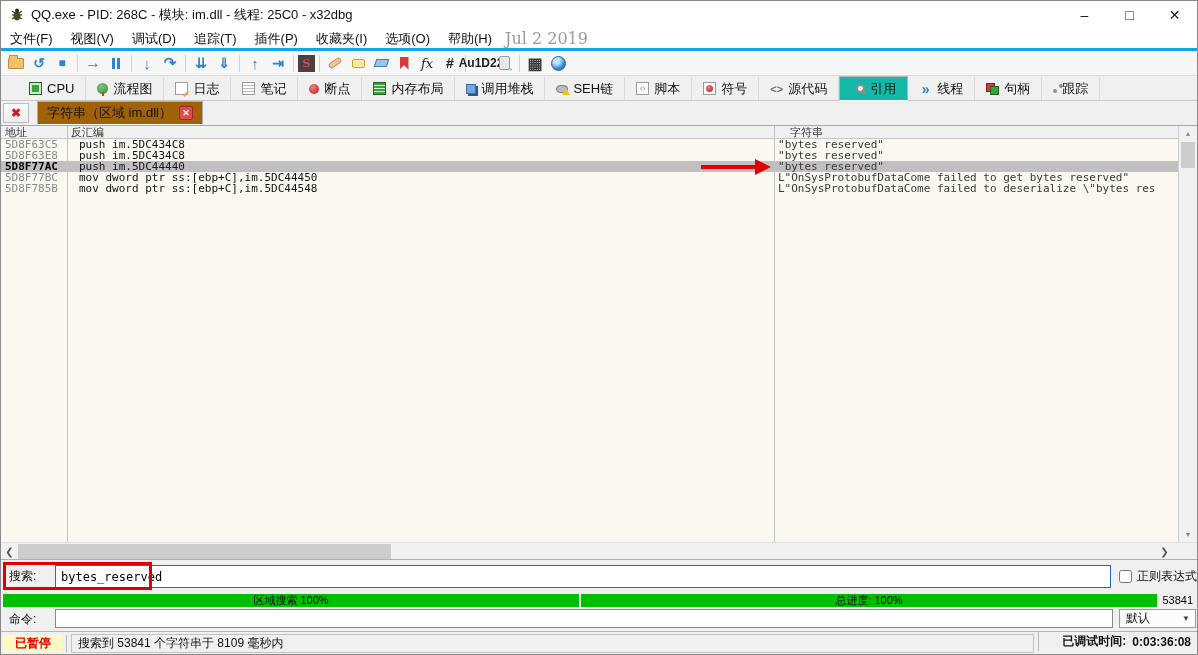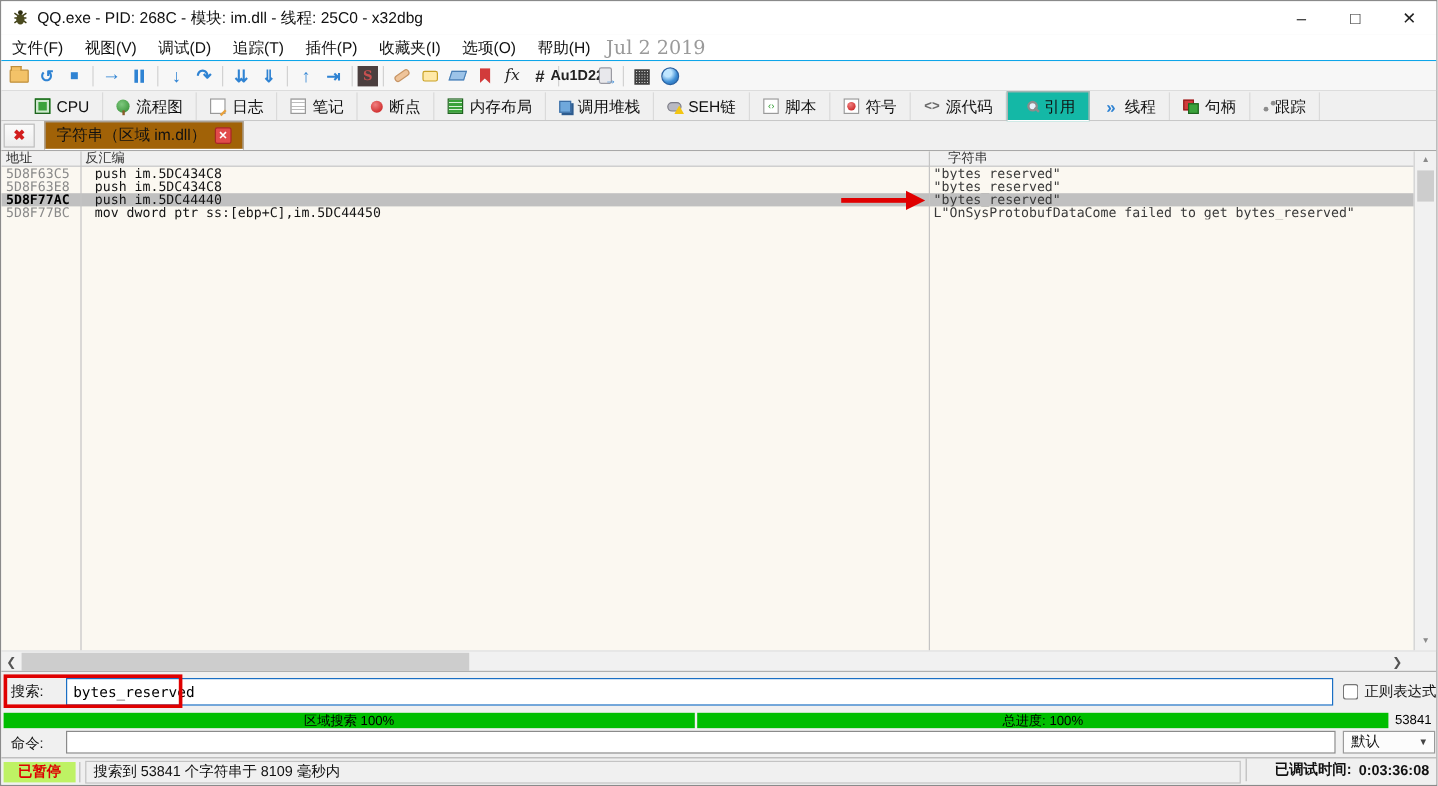--- a/index.html
+++ b/index.html
@@ -7,21 +7,21 @@
   .window { width:1198px; height:655px; border:1px solid #8a8a8a; background:#f0f0f0; overflow:hidden; }
 
   
   .titlebar { height:28px; background:#fff; display:flex; align-items:center; padding-left:8px; }
   .app-icon { width:16px; height:16px; margin-right:6px; display:inline-flex; }
   .title { font-size:13px; color:#111; flex:1; white-space:nowrap; }
   .wincontrols { display:flex; height:28px; }
   .wbtn { width:45px; height:28px; display:flex; align-items:center; justify-content:center; font-size:14px; color:#222; }
 
   
-  .menubar { height:22px; background:#fff; display:flex; align-items:center; font-size:13px; color:#111; border-bottom:1px solid #0ea5e9; }
+  .menubar { height:22px; background:#fff; display:flex; align-items:center; font-size:13px; color:#111; border-bottom:3px solid #0ea5e9; }
   .menu-item { padding:0 9px; height:22px; display:flex; align-items:center; white-space:nowrap; }
   .build-date { color:#9a9a9a; font-family:"DejaVu Serif", serif; font-size:16px; padding-left:4px; white-space:nowrap; }
 
   
   .toolbar { height:25px; background:#f7f7f7; border-bottom:1px solid #dcdcdc; display:flex; align-items:center; padding-left:4px; gap:1px; }
   .ticon { width:22px; height:21px; display:flex; align-items:center; justify-content:center; font-size:14px; font-weight:bold; color:#2f83d3; position:relative; }
   .tsep { width:1px; height:17px; background:#d2d2d2; margin:0 3px; }
   .i-folder{width:16px;height:11px;background:#f3c268;border:1px solid #c08f3a;border-radius:1px;position:relative;}
   .i-folder::before{content:"";position:absolute;top:-4px;left:0;width:7px;height:3px;background:#f3c268;border:1px solid #c08f3a;border-bottom:none;}
   .i-restart::before{content:"↺";}
@@ -132,21 +132,21 @@
 
   
   .commandrow { height:24px; background:#f0f0f0; position:relative; font-size:12px; color:#111; }
   .cmd-label { position:absolute; left:8px; top:0; height:24px; display:flex; align-items:center; }
   .cmd-input { position:absolute; left:54px; top:2px; width:1058px; height:19px; border:1px solid #8a8a8a; background:#fff; font-size:12px; padding-left:4px; outline:none; }
   .cmd-profile { position:absolute; left:1118px; top:2px; width:77px; height:19px; background:#fcfcfc; border:1px solid #9a9a9a; display:flex; align-items:center; padding-left:6px; }
   .cmd-profile .arr { position:absolute; right:5px; font-size:8px; color:#444; }
 
   
   .statusbar { height:23px; background:#f0f0f0; border-top:1px solid #b4b4b4; position:relative; font-size:12px; color:#111; }
-  .st-badge { position:absolute; left:2px; top:3px; width:60px; height:17px; background:#bef264; color:#dd0000; font-weight:bold; display:flex; align-items:center; justify-content:center; }
+  .st-badge { position:absolute; left:2px; top:3px; width:60px; height:17px; background:#fef9c3; color:#dd0000; font-weight:bold; display:flex; align-items:center; justify-content:center; }
   .st-sep1 { position:absolute; left:65px; top:3px; width:1px; height:17px; background:#bbb; }
   .st-msg { position:absolute; left:70px; top:2px; width:963px; height:19px; border:1px solid #c3c3c3; display:flex; align-items:center; padding-left:6px; white-space:nowrap; overflow:hidden; }
   .st-time { position:absolute; left:1037px; right:2px; top:0; height:19px; border-left:1px solid #bbb; display:flex; align-items:center; justify-content:flex-end; gap:6px; padding-right:4px; font-weight:bold; white-space:nowrap; }
 </style>
 </head>
 <body>
 
 <div class="window">
 
   <div class="titlebar">
@@ -324,20 +324,25 @@
     <div class="trow sel">
       <span class="c-addr">5D8F77AC</span>
       <span class="c-dis">push im.5DC44440</span>
       <span class="c-str"><span>"</span><span class="match">bytes_reserved</span><span>"</span></span>
     </div>
     <div class="trow">
       <span class="c-addr">5D8F77BC</span>
       <span class="c-dis">mov dword ptr ss:[ebp+C],im.5DC44450</span>
       <span class="c-str"><span>L"OnSysProtobufDataCome failed to get </span><span class="match">bytes_reserved</span><span>"</span></span>
     </div>
+    <div class="trow">
+      <span class="c-addr">5D8F785B</span>
+      <span class="c-dis">mov dword ptr ss:[ebp+C],im.5DC44548</span>
+      <span class="c-str"><span>L"OnSysProtobufDataCome failed to deserialize \"</span><span class="match">bytes_res</span><span></span></span>
+    </div>
 
     <div class="col-div cd1"></div>
     <div class="col-div cd2"></div>
 
     <div class="ann-arrow">
       <span class="shaft"></span>
         <span class="head"></span>
     </div>
 
     <div class="vscroll">

